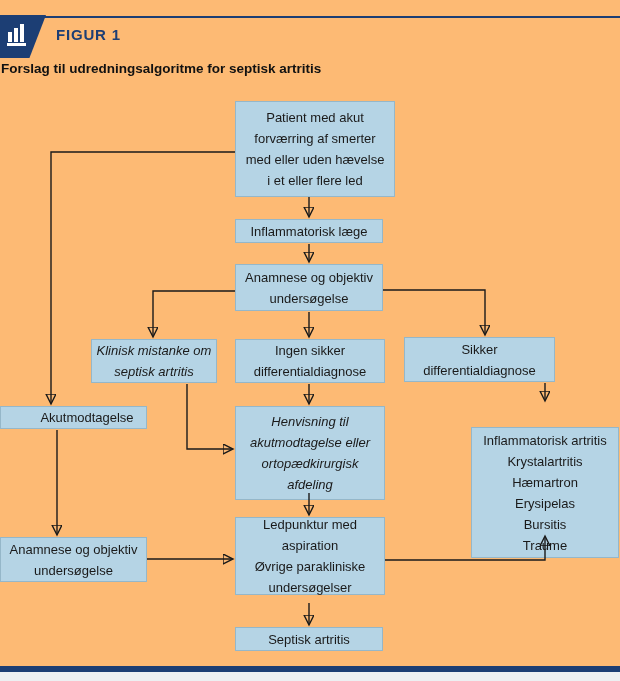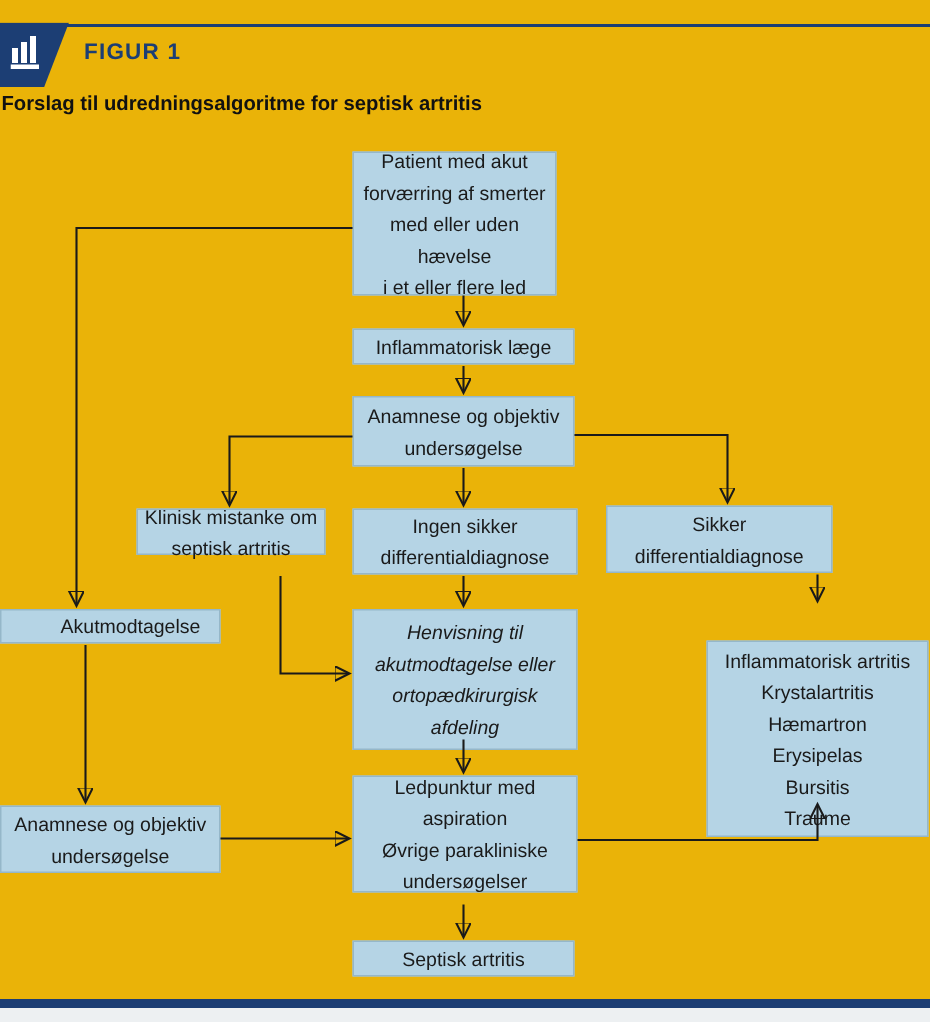--- a/index.html
+++ b/index.html
@@ -1,19 +1,19 @@
 <!DOCTYPE html>
 <html><head>
 <meta charset="utf-8">
 <style>
   html,body{margin:0;padding:0;background:#ffffff;}
   #stage{
     position:relative;
     width:620px;height:681px;
-    background:#eab308;
+    background:#fdba74;
     font-family:"Liberation Sans", sans-serif;
     overflow:hidden;
   }
   
   .top-rule{
     position:absolute;left:30px;right:0;top:16px;height:2px;
     background:#1c3e74;
   }
   .badge{
     position:absolute;left:0;top:15px;width:46px;height:43px;
@@ -63,31 +63,31 @@
         <rect x="1" y="8" width="4" height="10" fill="#ffffff"></rect>
         <rect x="7" y="4" width="4" height="14" fill="#ffffff"></rect>
         <rect x="13" y="0" width="4" height="18" fill="#ffffff"></rect>
         <rect x="0" y="19" width="19" height="3" fill="#ffffff"></rect>
       </svg>
     </span>
   </div>
   <div class="figure-label">FIGUR 1</div>
   <div class="page-title">Forslag til udredningsalgoritme for septisk artritis</div>
 
-  <div class="node" style="left:235px;top:101px;width:136px;height:96px;">Patient med akut
+  <div class="node" style="left:235px;top:101px;width:160px;height:96px;">Patient med akut
 forværring af smerter
 med eller uden hævelse
 i et eller flere led</div>
 
   <div class="node" style="left:235px;top:219px;width:148px;height:24px;">Inflammatorisk læge</div>
 
   <div class="node" style="left:235px;top:264px;width:148px;height:47px;">Anamnese og objektiv
 undersøgelse</div>
 
-  <div class="node" style="left:91px;top:339px;width:126px;height:31px;">Klinisk mistanke om
+  <div class="node" style="left:91px;top:339px;width:126px;height:44px;font-style:italic;">Klinisk mistanke om
 septisk artritis</div>
 
   <div class="node" style="left:235px;top:339px;width:150px;height:44px;">Ingen sikker
 differentialdiagnose</div>
 
   <div class="node" style="left:404px;top:337px;width:151px;height:45px;">Sikker
 differentialdiagnose</div>
 
   <div class="node" style="left:0px;top:406px;width:147px;height:23px;padding-left:27px;">Akutmodtagelse</div>
 

